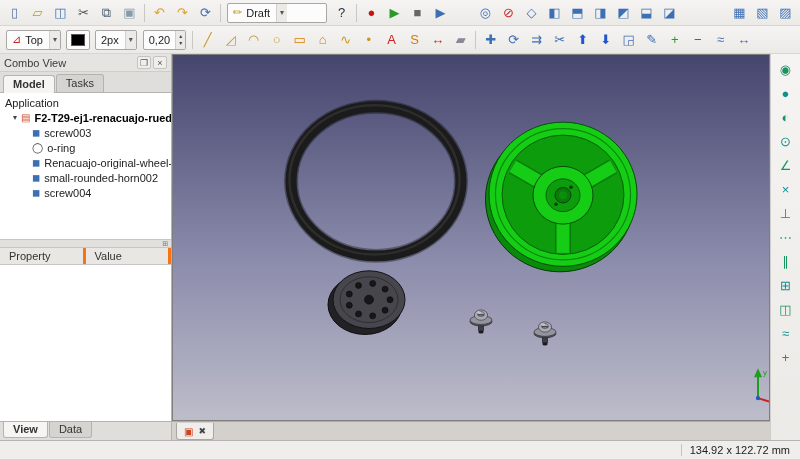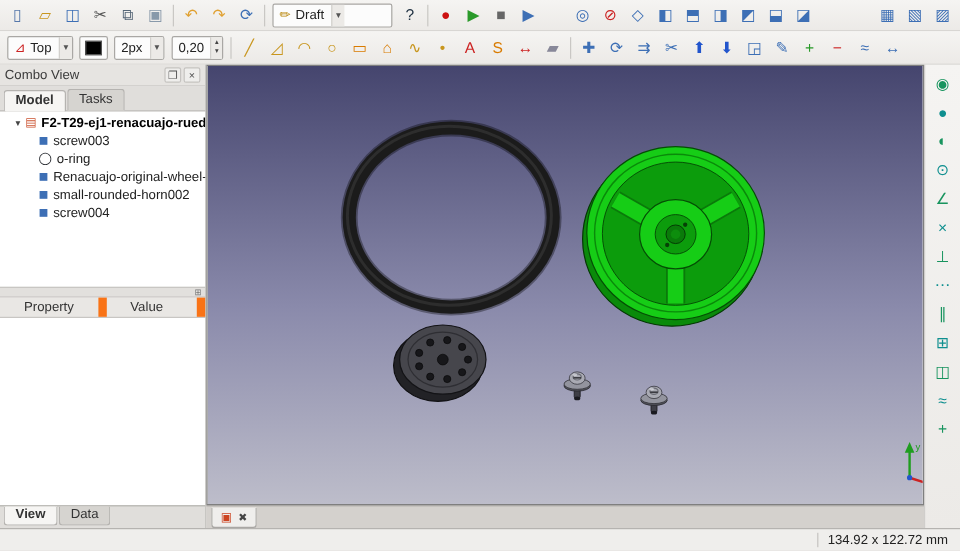--- a/index.html
+++ b/index.html
@@ -49,21 +49,21 @@
   .tree { background:#ffffff; flex:0 0 146px; overflow:hidden; padding-top:2px; }
   .tree-row { height:15px; display:flex; align-items:center; gap:4px; padding-left:5px; white-space:nowrap; overflow:hidden; }
   .tree-row.doc { padding-left:13px; }
   .tree-row.child { padding-left:32px; }
   .expander { font-size:8px; color:#444; }
   .t-glyph { font-size:10px; line-height:1; }
   .doc-glyph { color:#cc5533; font-size:10px; }
   .tree-row.doc .t-label { font-weight:bold; color:#000; }
   .splitter { height:9px; flex:0 0 9px; background:#e2e0dd; border-top:1px solid #c8c6c3; border-bottom:1px solid #c8c6c3; display:flex; justify-content:flex-end; align-items:center; padding-right:3px; font-size:7px; color:#777; }
   .prop-header { display:flex; height:17px; flex:0 0 17px; background:#e9e7e4; border-bottom:1px solid #c8c6c3; }
-  .prop-header span { flex:1; padding:2px 20px; border-right:7px solid #f97316; color:#333; }
+  .prop-header span { flex:1; padding:2px 9px; border-right:3px solid #f97316; color:#333; }
   .prop-body { flex:1; background:#ffffff; }
   .tabs-bottom { height:19px; flex:0 0 19px; display:flex; padding:0 3px; gap:1px; background:#e0dedb; border-top:1px solid #b5b3b0; align-items:flex-start; }
   .tab-b { padding:1px 9px 2px; border:1px solid #b5b3b0; border-top:none; background:#d6d4d0; border-radius:0 0 3px 3px; color:#333; }
   .tab-b.active { background:#f6f5f3; font-weight:bold; }
 
   .center { flex:1; display:flex; flex-direction:column; min-width:0; }
   .viewport { flex:1; position:relative; border:1px solid #7f7f7f; overflow:hidden; }
   .viewport svg { position:absolute; inset:0; width:100%; height:100%; display:block; }
 
   .doc-tabbar { height:19px; flex:0 0 19px; background:#d4d1cd; display:flex; align-items:stretch; padding:1px 0 0 4px; border-top:1px solid #aeaca9; }
@@ -308,20 +308,23 @@
               <span>×</span>
             </button>
           </span>
       </div>
       <div class="tabs-top">
 
       <button class="tab active"><span>Model</span></button>
           <button class="tab"><span>Tasks</span></button>
         </div>
       <div class="tree">
+        <div class="tree-row">
+          <span class="t-label">Application</span>
+        </div>
         <div class="tree-row doc">
           <span class="expander">▾</span>
           <span class="t-glyph doc-glyph">▤</span>
           <span class="t-label">F2-T29-ej1-renacuajo-ruedas-ini</span>
         </div>
         <div>
 
         <div class="tree-row child">
               <span class="t-glyph" style="color: rgb(61, 111, 181);">◼</span>
               <span class="t-label">screw003</span>

